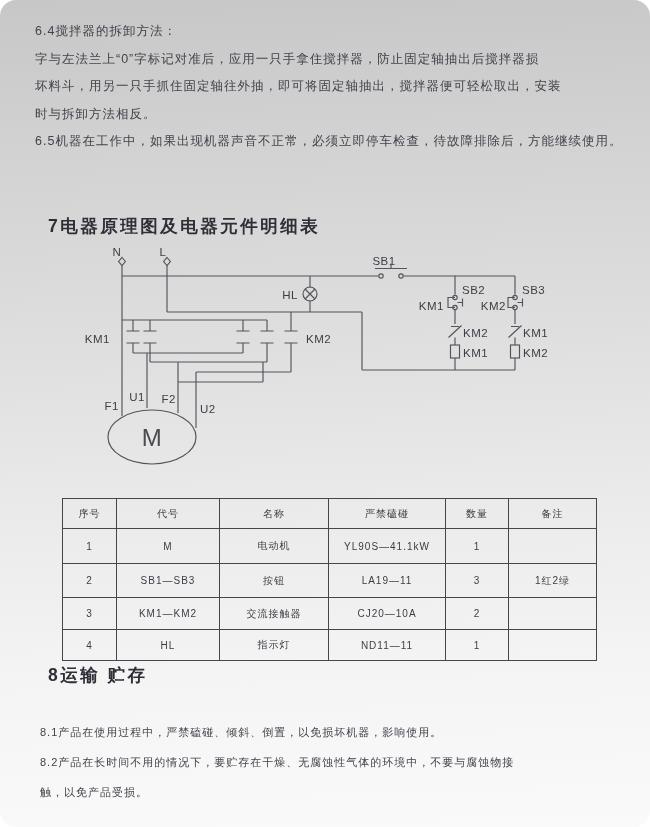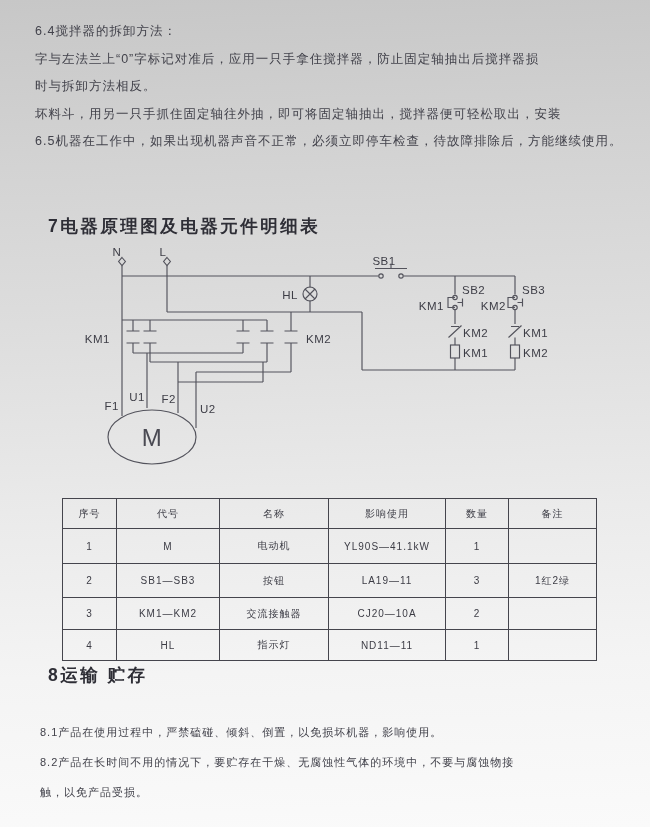--- a/index.html
+++ b/index.html
@@ -3,20 +3,21 @@
 <meta charset="utf-8">
 <style>
   html,body{margin:0;padding:0;}
   .page{
     position:relative;
     width:650px;height:827px;
     background:linear-gradient(178deg,#c7c7c7 0%,#d2d2d2 18%,#dedede 40%,#ebebeb 62%,#f4f4f4 80%,#fafafa 100%);
     font-family:"Liberation Sans","DejaVu Sans",sans-serif;
     color:#3b3b44;
     overflow:hidden;
+    border-radius:16px;
   }
   .body-text{font-size:12.5px;letter-spacing:1px;line-height:27.5px;color:#42424b;}
   .top-block{position:absolute;top:18px;left:35px;width:600px;}
   .top-block .indent{padding-left:28px;}
   .heading{position:absolute;left:48px;font-size:17.5px;font-weight:bold;letter-spacing:2.5px;color:#2e2e36;}
   .h7{top:191px;margin-top:23px;}
   .h8{top:663px;}
   .bottom-line{position:absolute;left:40px;width:600px;font-size:11px;letter-spacing:1px;line-height:20px;color:#42424b;}
   .b1{top:722px;}
   .b2{top:752px;}
@@ -44,22 +45,22 @@
   table.parts tr.r3 td{height:30px;}
 </style>
 </head>
 <body>
 
 <div class="page">
 
   <div class="top-block body-text">
     <div>6.4搅拌器的拆卸方法：</div>
     <div>字与左法兰上“0”字标记对准后，应用一只手拿住搅拌器，防止固定轴抽出后搅拌器损</div>
+    <div>坏料斗，用另一只手抓住固定轴往外抽，即可将固定轴抽出，搅拌器便可轻松取出，安装</div>
     <div>时与拆卸方法相反。</div>
-    <div>坏料斗，用另一只手抓住固定轴往外抽，即可将固定轴抽出，搅拌器便可轻松取出，安装</div>
     <div>6.5机器在工作中，如果出现机器声音不正常，必须立即停车检查，待故障排除后，方能继续使用。</div>
   </div>
 
   <div class="heading h7">7电器原理图及电器元件明细表</div>
 
   <svg class="schematic" width="650" height="827" viewBox="0 0 650 827">
 
     <text x="117" y="256" text-anchor="middle">N</text>
     <text x="163" y="256" text-anchor="middle">L</text>
     <path d="M122,257.5 l3.4,4 -3.4,4 -3.4,-4 Z"></path>
@@ -146,21 +147,21 @@
         <col style="width:109px">
       <col style="width:117px">
         <col style="width:63px">
         <col style="width:88px">
     </colgroup>
     <tbody>
         <tr>
       <th>序号</th>
       <th>代号</th>
       <th>名称</th>
-      <th>影响使用</th>
+      <th>严禁磕碰</th>
       <th>数量</th>
       <th>备注</th>
     </tr>
     <tr class="r0">
       <td>1</td>
       <td>M</td>
       <td>电动机</td>
       <td>YL90S—41.1kW</td>
       <td>1</td>
       <td></td>

